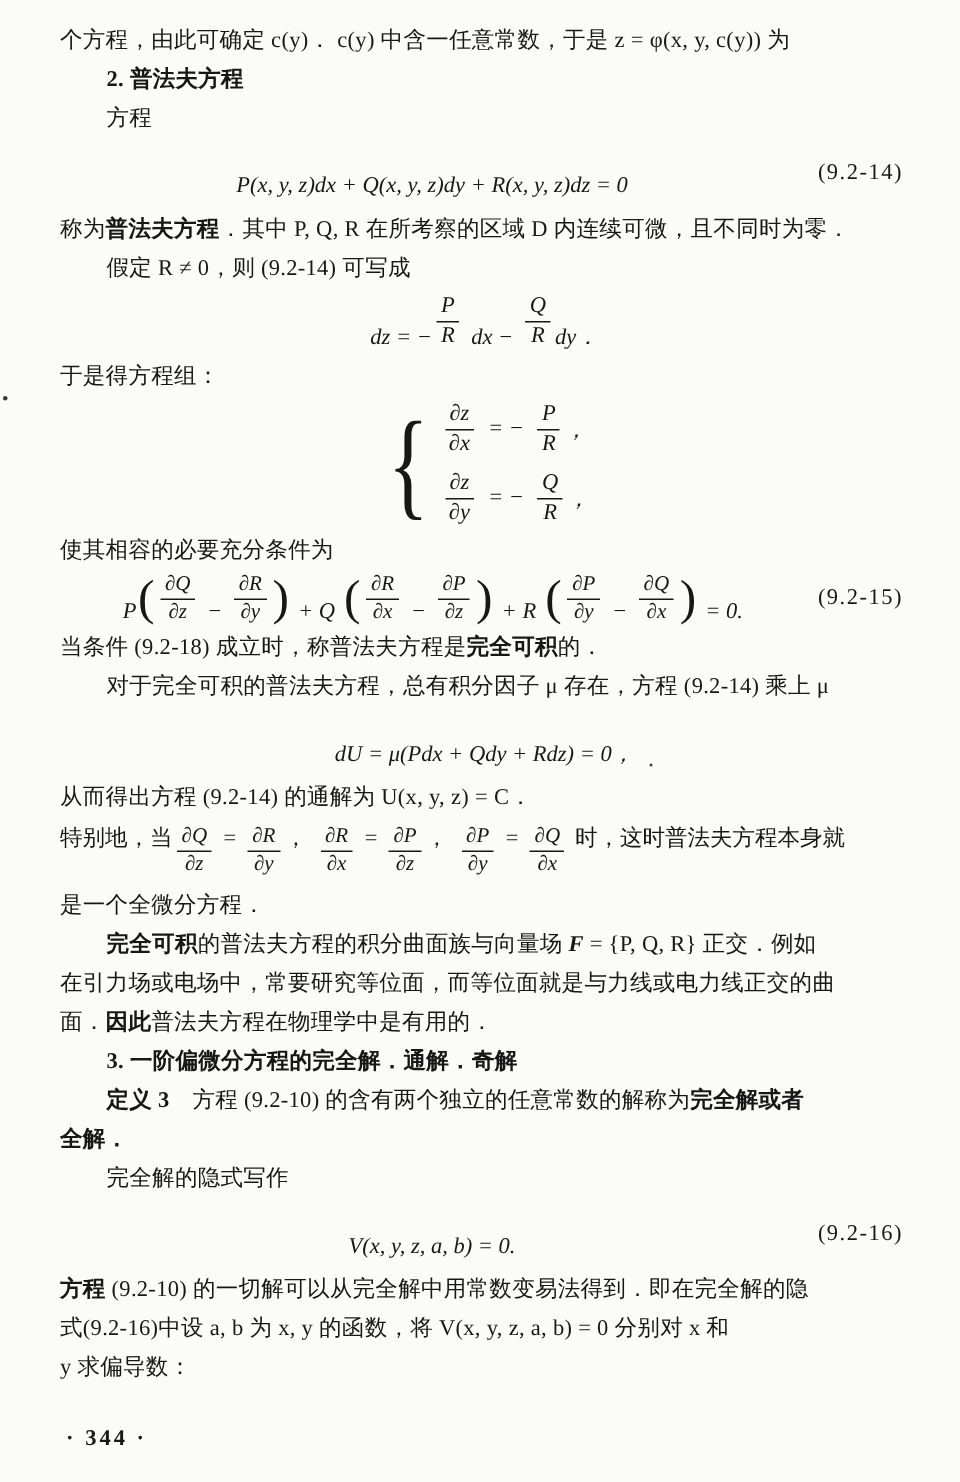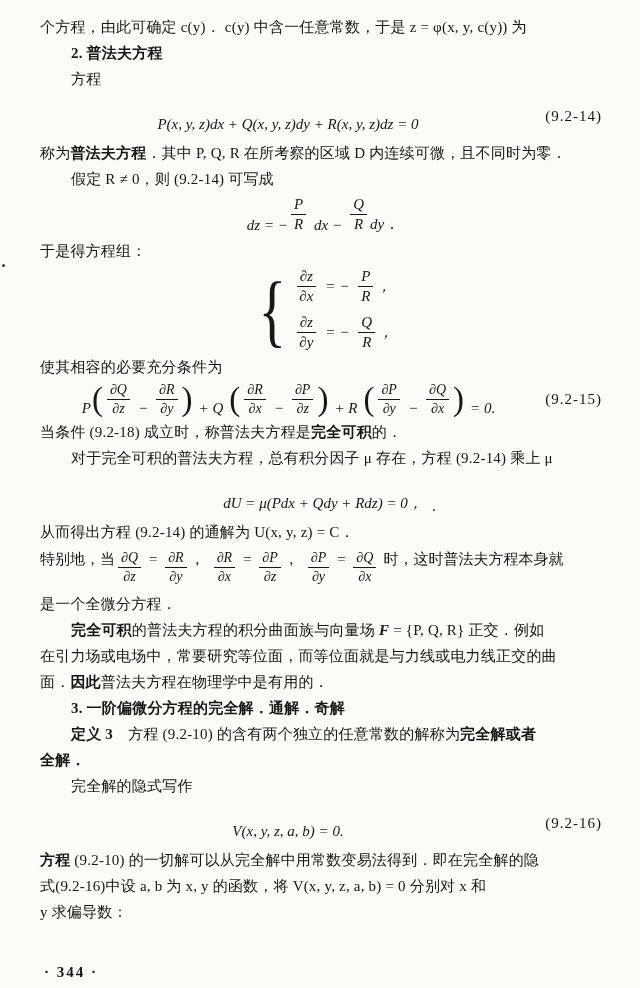--- a/index.html
+++ b/index.html
@@ -43,21 +43,21 @@
   .system .rows { display: flex; flex-direction: column; gap: 9px; }
   .sys-row { display: flex; align-items: center; font-style: italic; }
   .sys-row .eqsign { margin: 0 6px; }
 
   
   .inlinefracs { display: flex; align-items: flex-start; white-space: nowrap; line-height: 1.2; padding: 5px 0 6px 0; }
   .inlinefracs .cjk { font-style: normal; }
   .inlinefracs .eqsign { margin: 0 4px; font-style: italic; }
   .inlinefracs .sep { margin-right: 6px; }
 
-  .footer { position: absolute; left: 44px; bottom: 7px; font-weight: bold; font-size: 15px; letter-spacing: 2px; }
+  .footer { position: absolute; left: 44px; bottom: 20px; font-weight: bold; font-size: 15px; letter-spacing: 2px; }
 
   .speck { position: absolute; background: #3a3a3a; border-radius: 50%; }
   .speck1 { width: 3px; height: 3px; left: 2px; top: 264px; }
   .speck2 { width: 2px; height: 2px; left: 433px; top: 509px; }
 </style>
 </head>
 <body>
 
 <div class="page">
 

